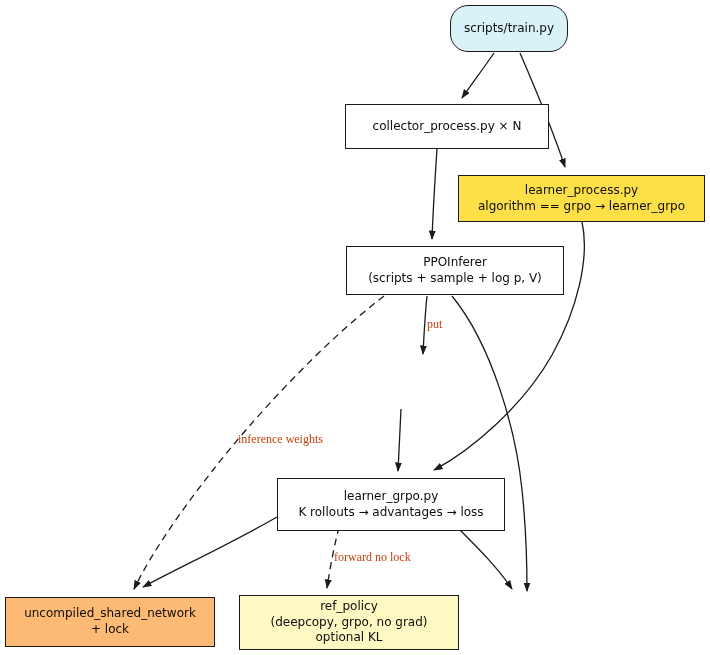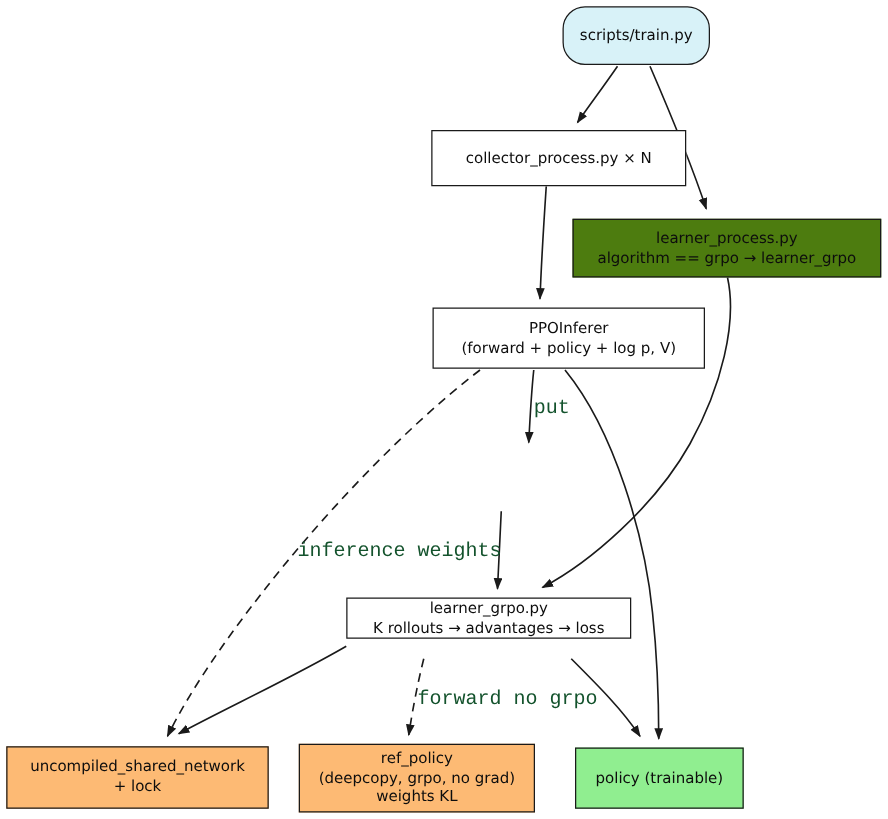--- a/index.html
+++ b/index.html
@@ -11,29 +11,29 @@
   .edge{fill:none;stroke:#1a1a1a;stroke-width:1.3px;}
   .edge.dashed{stroke-dasharray:7 5;}
   .node{
     position:absolute;box-sizing:border-box;border:1.4px solid #1a1a1a;background:#ffffff;
     display:flex;flex-direction:column;justify-content:center;align-items:center;
     font-size:12px;line-height:1.3;color:#0d0d0d;text-align:left;white-space:nowrap;
   }
   .node.rounded{border-radius:18px;}
   .n-train{left:450px;top:5px;width:118px;height:47px;background:#d8f2f8;}
   .n-collector{left:345px;top:104px;width:204px;height:45px;}
-  .n-learner-process{left:458px;top:175px;width:247px;height:47px;background:#4d7c0f;}
+  .n-learner-process{left:458px;top:175px;width:247px;height:47px;background:#fde047;}
   .n-ppoinferer{left:320px;top:246px;width:218px;height:49px;margin-left:26px;}
   .n-rollout{left:357px;top:361px;width:120px;height:48px;}
-  .n-learner-grpo{left:277px;top:478px;width:228px;height:33px;}
+  .n-learner-grpo{left:277px;top:478px;width:228px;height:53px;}
   .n-uncompiled{left:5px;top:597px;width:210px;height:50px;background:#fdba74;}
-  .n-refpolicy{left:239px;top:595px;width:189px;height:55px;background:#fdba74;}
+  .n-refpolicy{left:239px;top:595px;width:220px;height:55px;background:#fef9c3;}
   .n-policy{left:460px;top:598px;width:135px;height:49px;background:#90ee90;}
   .edge-label{
-    position:absolute;font-family:Liberation Mono, monospace;font-size:16px;color:#14532d;
+    position:absolute;font-family:Liberation Serif, serif;font-size:12px;color:#c2410c;
     white-space:nowrap;
   }
   .l-put{left:427px;top:317px;}
   .l-inference{left:238px;top:432px;}
   .l-load{left:179px;top:550px;}
   .l-forward{left:334px;top:550px;}
 </style>
 </head>
 <body>
 
@@ -66,41 +66,38 @@
     <div>collector_process.py × N</div>
   </div>
 
   <div class="node n-learner-process">
     <div>learner_process.py</div>
     <div>algorithm == grpo → learner_grpo</div>
   </div>
 
   <div class="node n-ppoinferer">
     <div>PPOInferer</div>
-    <div>(forward + policy + log p, V)</div>
+    <div>(scripts + sample + log p, V)</div>
   </div>
 
 
   <div class="node n-learner-grpo">
     <div>learner_grpo.py</div>
     <div>K rollouts → advantages → loss</div>
   </div>
 
   <div class="node n-uncompiled">
     <div>uncompiled_shared_network</div>
     <div>+ lock</div>
   </div>
 
   <div class="node n-refpolicy">
     <div>ref_policy</div>
     <div>(deepcopy, grpo, no grad)</div>
-    <div>weights KL</div>
+    <div>optional KL</div>
   </div>
 
-  <div class="node n-policy">
-    <div>policy (trainable)</div>
-  </div>
 
   <div class="edge-label l-put">put</div>
   <div class="edge-label l-inference">inference weights</div>
-  <div class="edge-label l-forward">forward no grpo</div>
+  <div class="edge-label l-forward">forward no lock</div>
 
 </div>
 
 </body></html>

